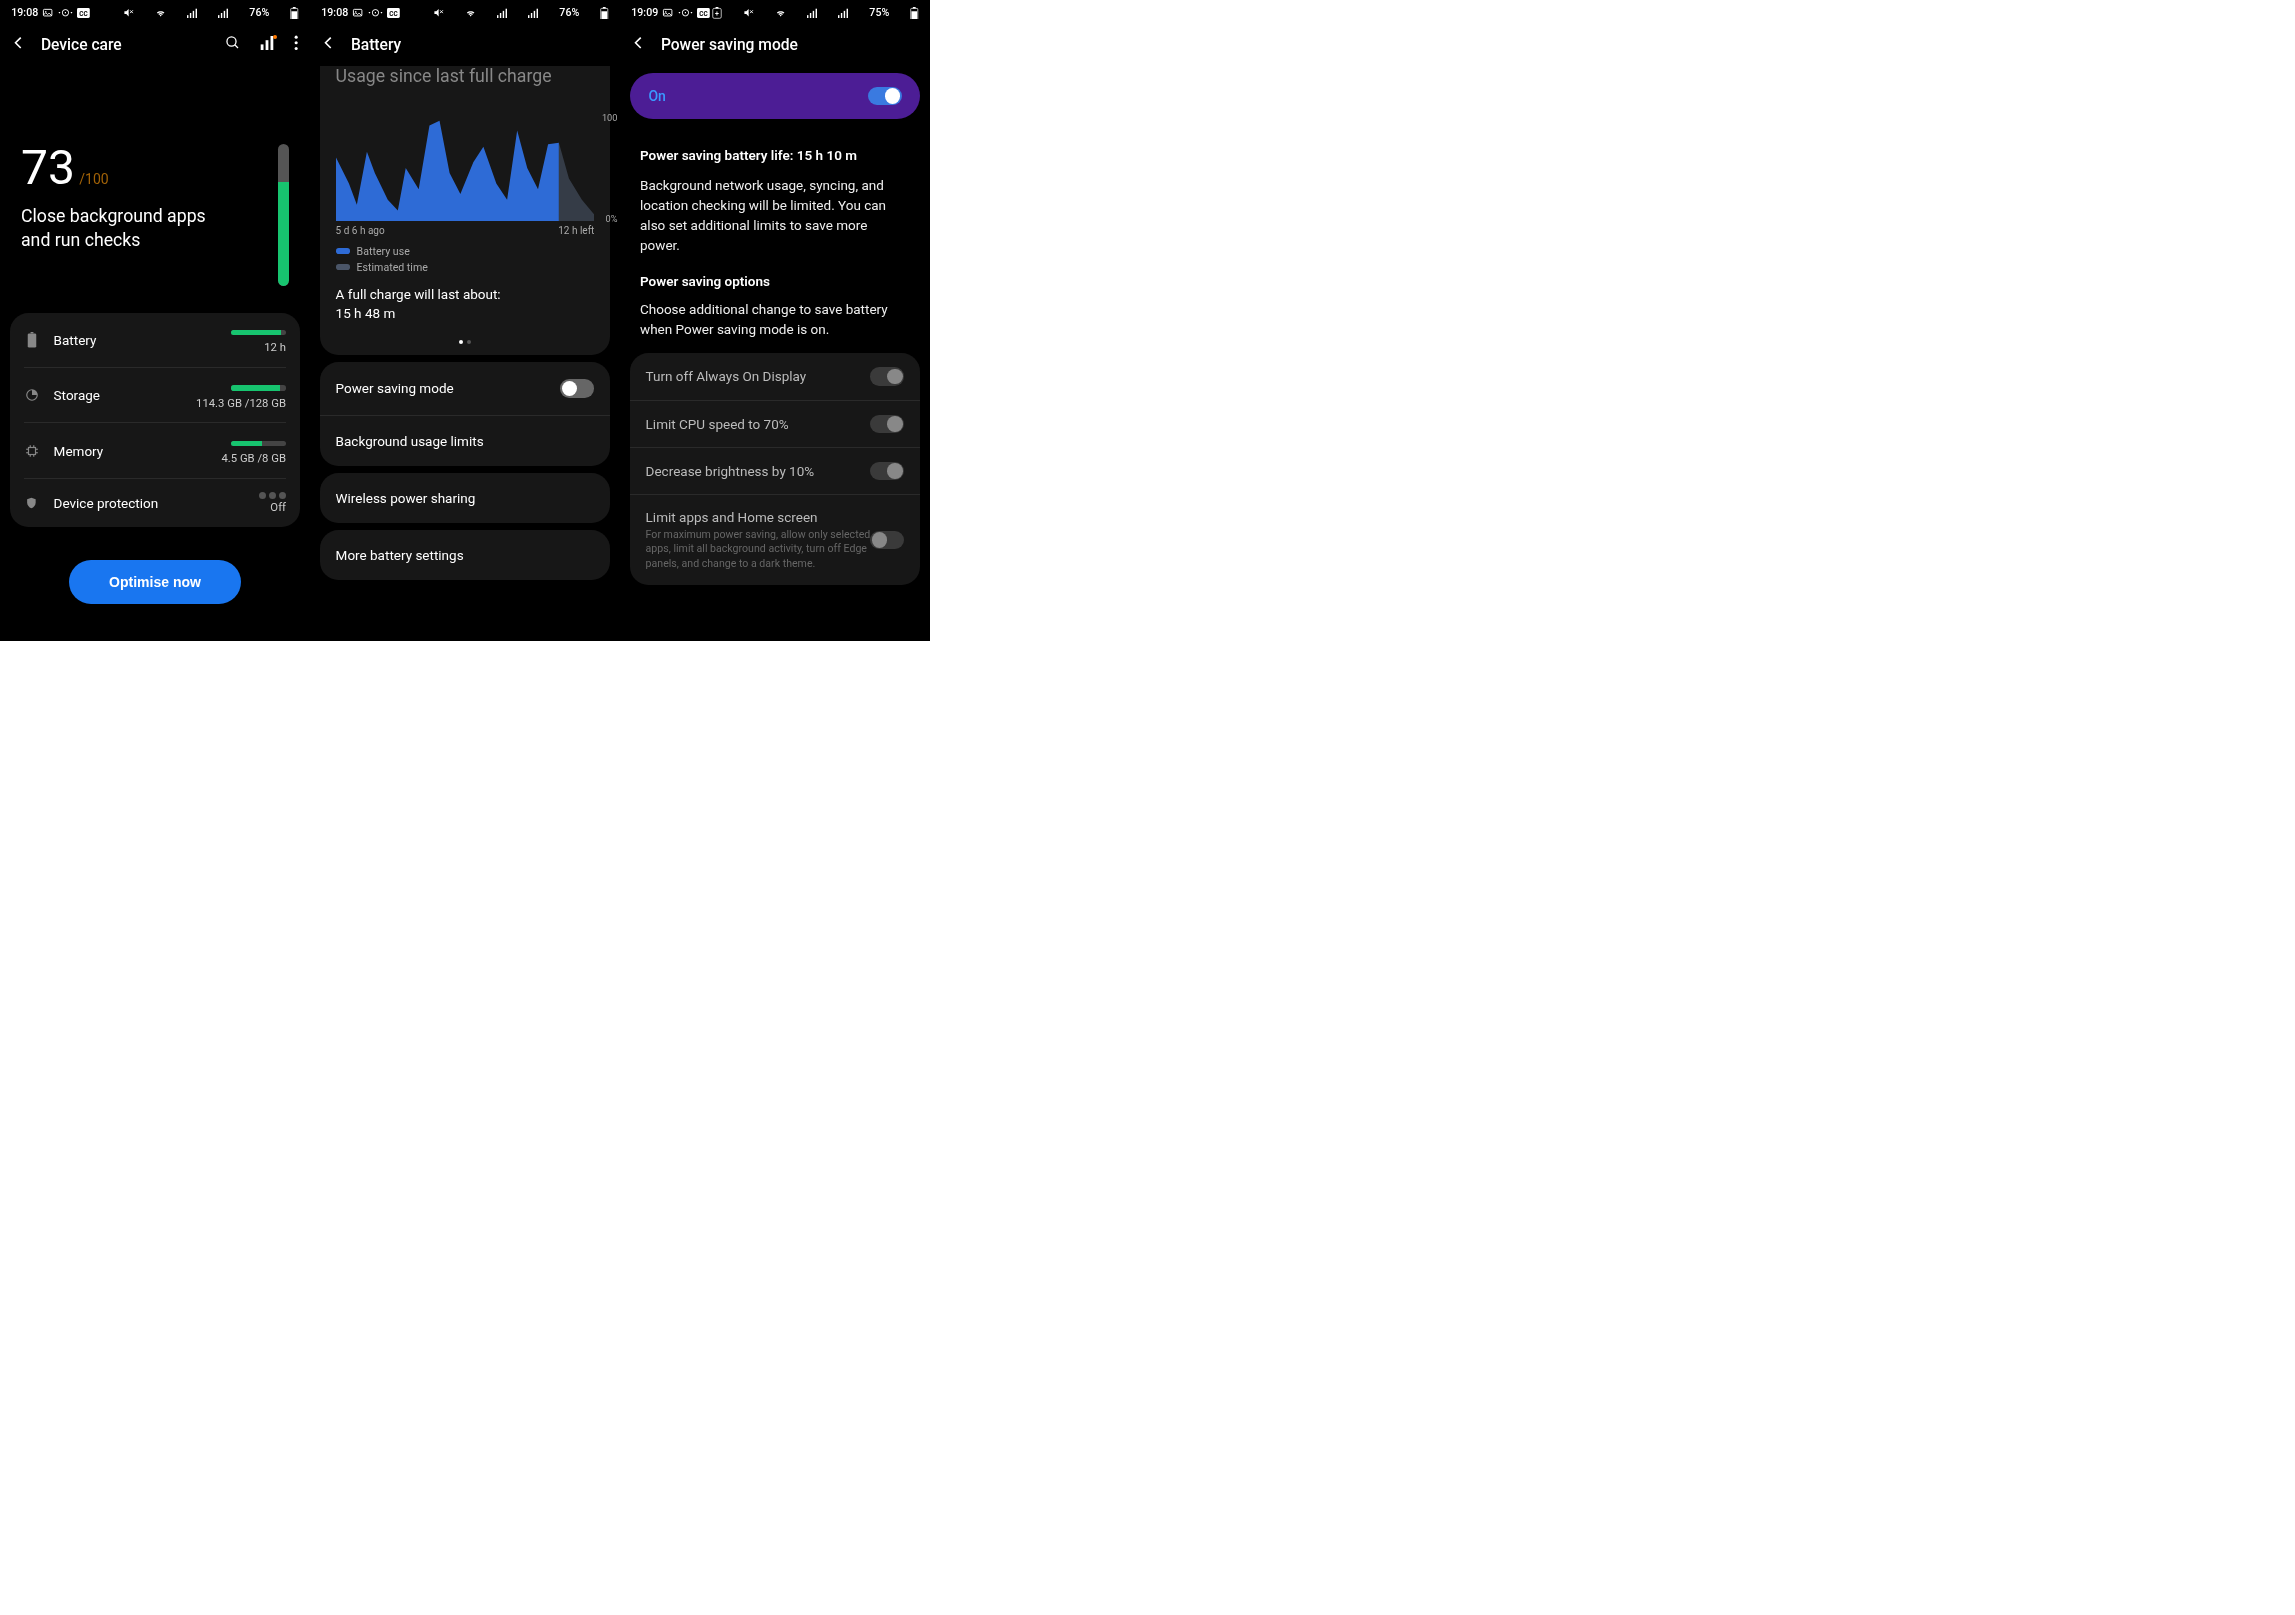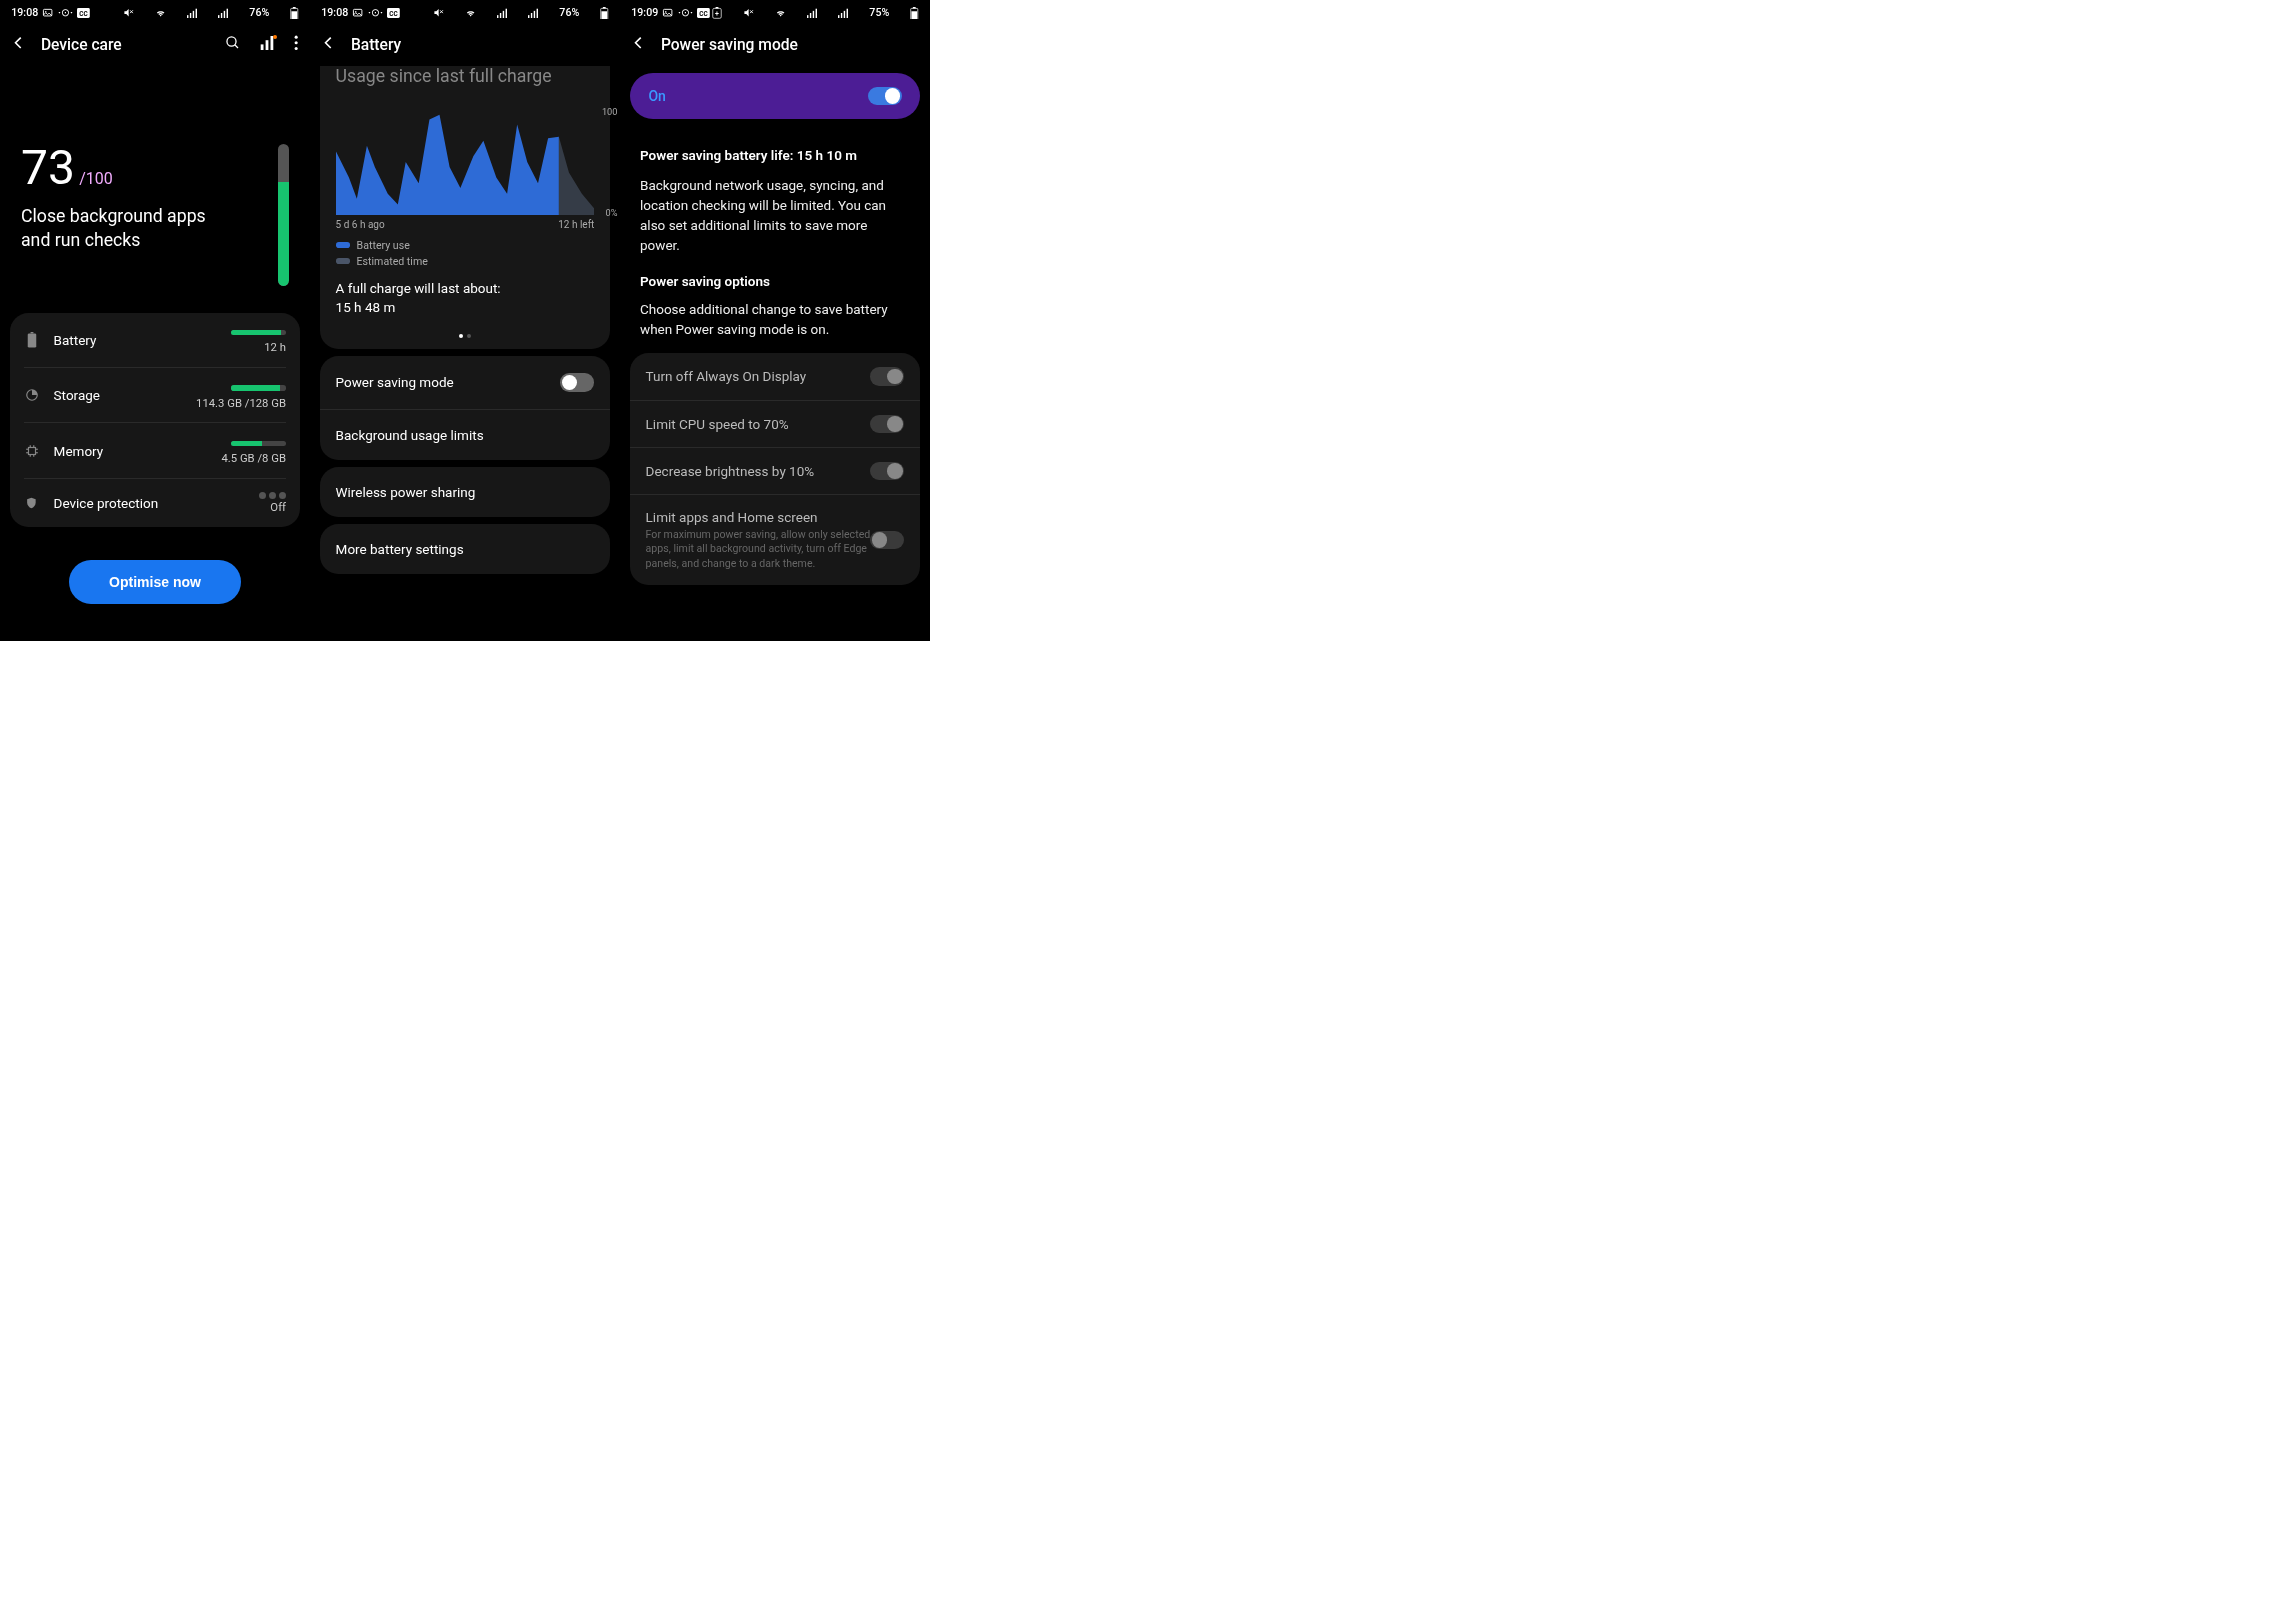--- a/index.html
+++ b/index.html
@@ -45,21 +45,21 @@
   .back-arrow { width: 15.6px; height: 15.6px; }
   
   .score-section {
     padding: 78px 21px 21px 21px;
     display: flex;
     justify-content: space-between;
   }
   .score-text { display: flex; flex-direction: column; }
   .score-line { display: flex; align-items: baseline; }
   .score-big { font-size: 48px; font-weight: 400; line-height: 1; }
-  .score-suffix { font-size: 16px; color: #f0abfc; margin-left: 4.3px; }
+  .score-suffix { font-size: 14px; color: #a16207; margin-left: 4.3px; }
   .score-desc { font-size: 17.7px; margin-top: 12.8px; line-height: 1.35; max-width: 213px; }
   .score-bar-wrap { width: 11.3px; height: 142px; background: #555; border-radius: 5.7px; display: flex; flex-direction: column-reverse; overflow: hidden; }
   .score-bar-fill { background: #17c46f; width: 100%; border-radius: 0 0 5.7px 5.7px; }
   .card {
     background: #171717;
     border-radius: 18.4px;
     margin: 5.7px 10px;
     padding: 0 14px;
   }
   .card-row {
@@ -91,21 +91,21 @@
   }
   
   .usage-card {
     background: #171717;
     border-radius: 0 0 18.4px 18.4px;
     margin: 0 10px 7px 10px;
     padding: 0 15.6px 11.3px 15.6px;
     position: relative;
   }
   .usage-title { font-size: 17.7px; color: #888; overflow: hidden; white-space: nowrap; }
-  .chart-area { position: relative; height: 106px; margin-top: 23px; }
+  .chart-area { position: relative; height: 106px; margin-top: 29px; }
   .chart-svg { width: 100%; height: 100%; }
   .chart-ticks { display: flex; justify-content: space-between; font-size: 10px; color: #aaa; margin-top: 4.3px; }
   .y-label { position: absolute; right: -23px; font-size: 9.2px; color: #aaa; }
   .legend { margin-top: 8.5px; }
   .legend-row { display: flex; align-items: center; gap: 7px; font-size: 10.6px; color: #aaa; margin-bottom: 2.8px; }
   .legend-swatch { width: 14px; height: 5.7px; border-radius: 2.8px; }
   .full-charge { margin-top: 12.8px; font-size: 13.5px; }
   .full-charge-val { font-size: 13.5px; margin-top: 2.8px; }
   .page-dots { display: flex; gap: 4.3px; justify-content: center; margin-top: 18.4px; }
   .page-dot { width: 4.3px; height: 4.3px; border-radius: 50%; background: #555; }

